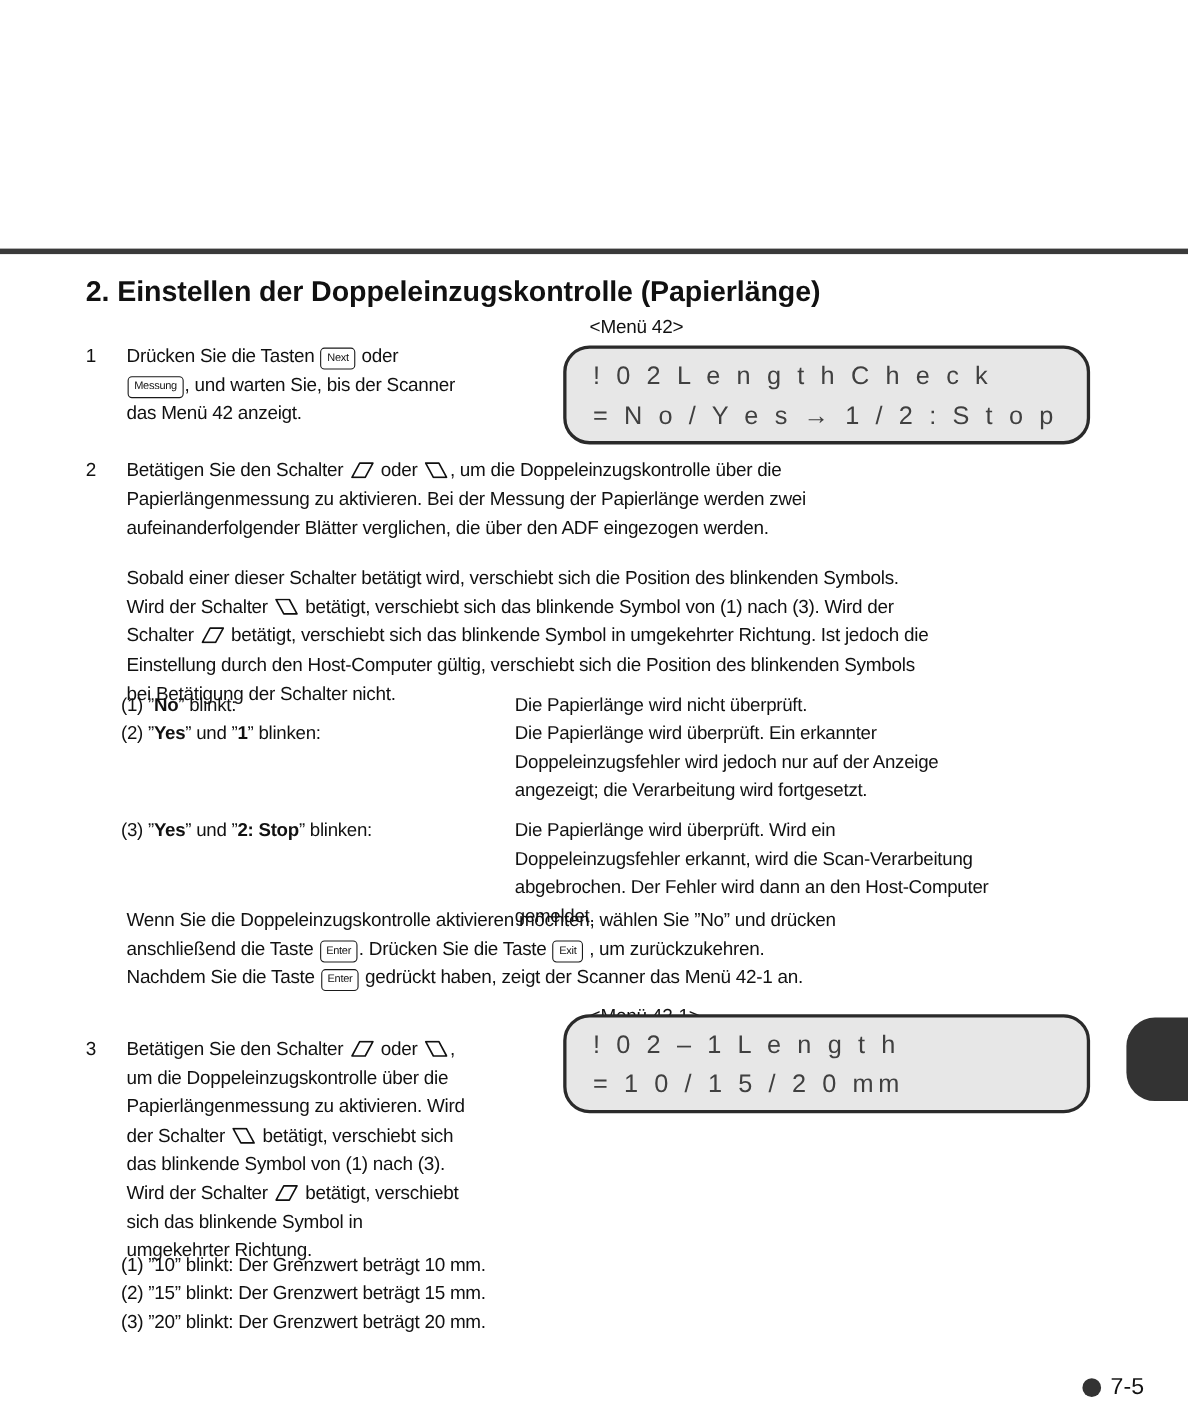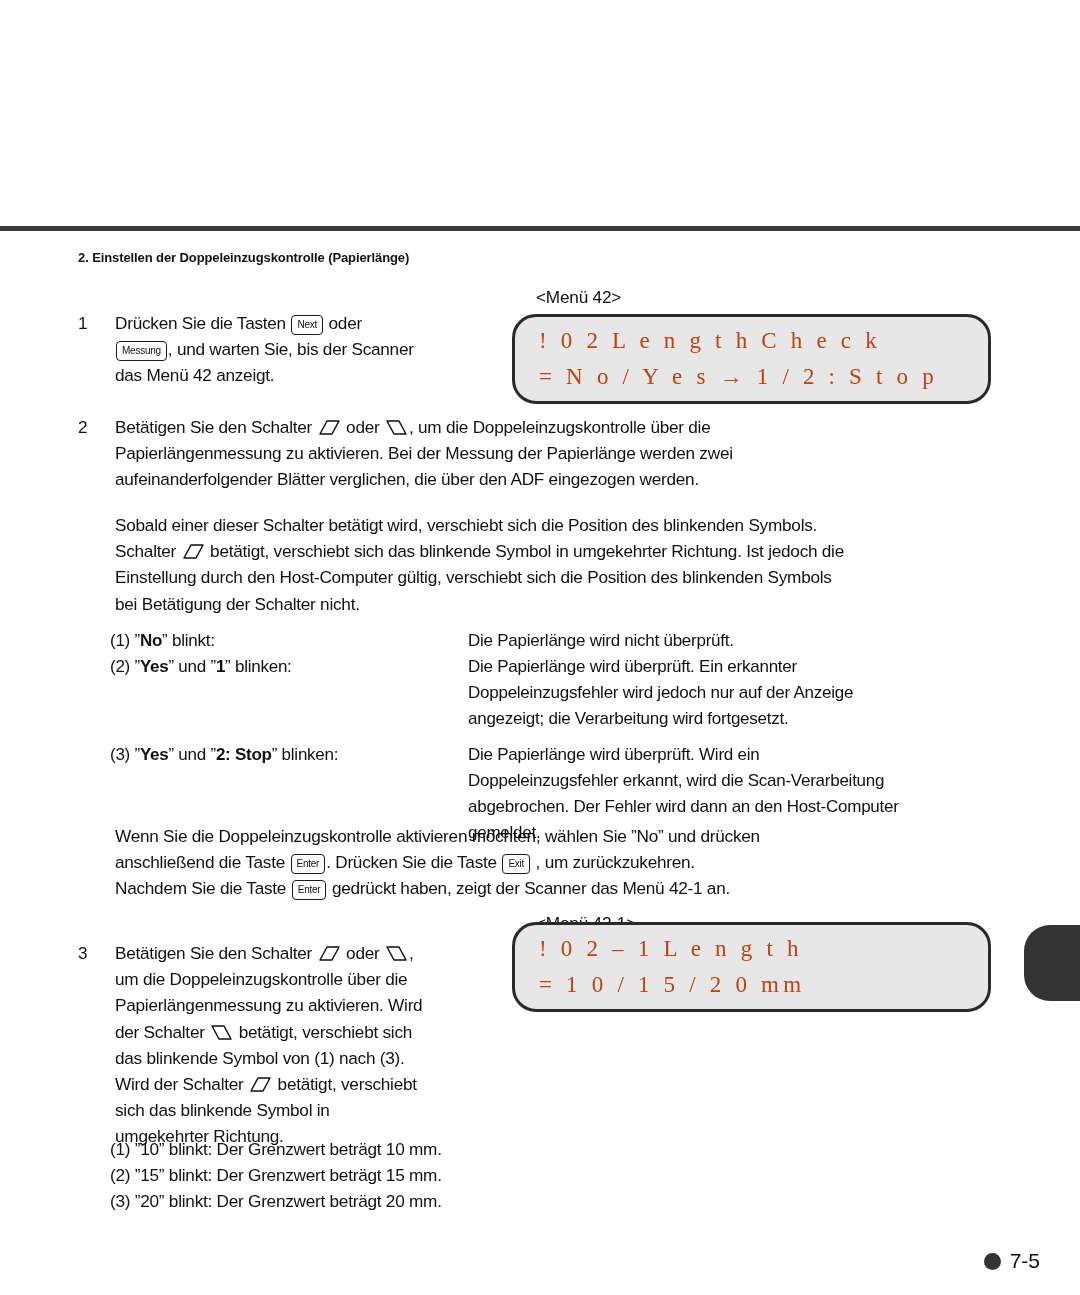--- a/index.html
+++ b/index.html
@@ -34,21 +34,21 @@
     top: 0;
     width: 1080px;
     height: 1295px;
   }
 
   
   .section-heading {
     position: absolute;
     left: 78px;
     top: 250px;
-    font-size: 13px;
+    font-size: 26px;
     font-weight: bold;
     letter-spacing: -0.1px;
     white-space: nowrap;
   }
 
   
   .tblock {
     position: absolute;
     font-size: 17.2px;
     line-height: 26.2px;
@@ -87,25 +87,25 @@
   
   .lcd {
     position: absolute;
     background: #e7e7e7;
     border: 3.2px solid #2a2a2a;
     border-radius: 24px;
     box-sizing: border-box;
   }
   .lcd-line {
     position: absolute;
-    font-family: Liberation Serif, serif;
+    font-family: Liberation Sans, sans-serif;
     font-size: 23px;
     letter-spacing: 4.2px;
     white-space: nowrap;
-    color: #c2410c;
+    color: #404040;
   }
   .lcd-caption {
     position: absolute;
     font-size: 17.2px;
     white-space: nowrap;
     letter-spacing: -0.2px;
   }
   .lcd-caption.clipped {
     
     z-index: 0;
@@ -200,20 +200,25 @@
             <path d="M1 1 L13 1 L20 14 L8 14 Z" fill="none" stroke="#111" stroke-width="1.5" stroke-linejoin="round"></path>
           </svg></span><span>, um die Doppeleinzugskontrolle über die</span>
     </div>
     <div>Papierlängenmessung zu aktivieren.  Bei der Messung der Papierlänge werden zwei</div>
     <div>aufeinanderfolgender Blätter verglichen, die über den ADF eingezogen werden.</div>
   </div>
 
   <div class="tblock" style="left:115px; top:512px; width:905px;">
     <div>Sobald einer dieser Schalter betätigt wird, verschiebt sich die Position des blinkenden Symbols.</div>
     <div>
+      <span>Wird der Schalter </span><span class="sw"><svg viewBox="0 0 21 15">
+            <path d="M1 1 L13 1 L20 14 L8 14 Z" fill="none" stroke="#111" stroke-width="1.5" stroke-linejoin="round"></path>
+          </svg></span><span> betätigt, verschiebt sich das blinkende Symbol von (1) nach (3). Wird der</span>
+    </div>
+    <div>
       <span>Schalter </span><span class="sw"><svg viewBox="0 0 21 15">
             <path d="M8 1 L20 1 L13 14 L1 14 Z" fill="none" stroke="#111" stroke-width="1.5" stroke-linejoin="round"></path>
           </svg></span><span> betätigt, verschiebt sich das blinkende Symbol in umgekehrter Richtung. Ist jedoch die</span>
     </div>
     <div>Einstellung durch den Host-Computer gültig, verschiebt sich die Position des blinkenden Symbols</div>
     <div>bei Betätigung der Schalter nicht.</div>
   </div>
 
   <div class="deflist" style="left:110px; top:628px; width:910px;">
 

